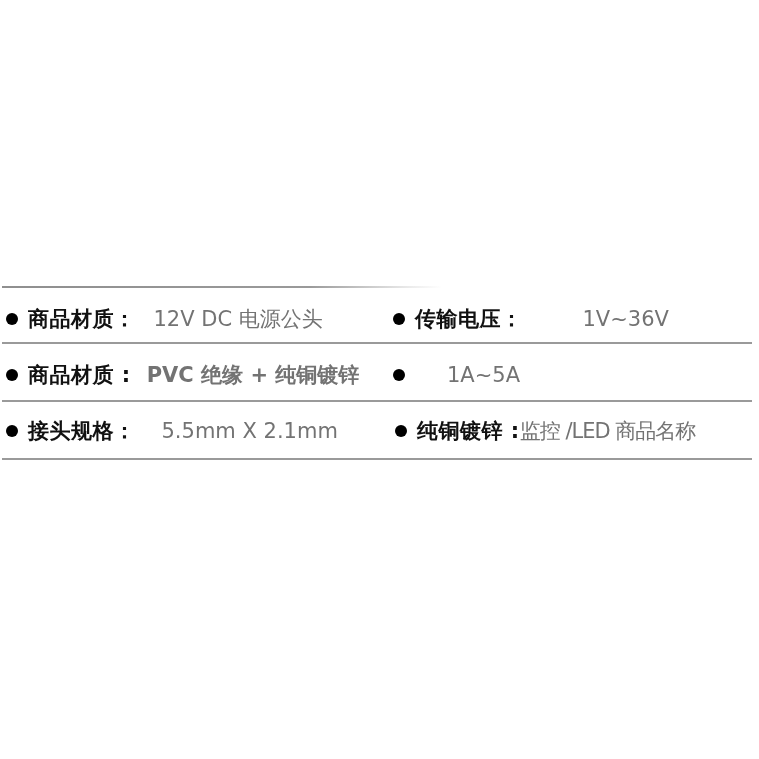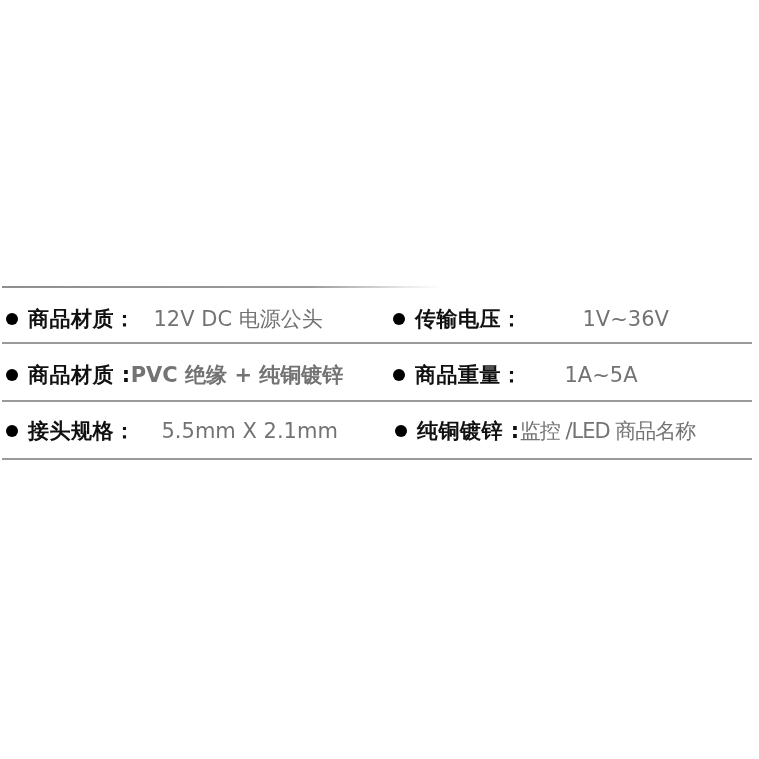--- a/index.html
+++ b/index.html
@@ -32,26 +32,25 @@
     <span class="label">传输电压：</span>
     <span class="value" style="margin-left:60px;">1V~36V</span>
   </div>
 
   <div class="line" style="left:2px; top:342px; width:388px;"></div>
   <div class="line" style="left:380px; top:342px; width:372px;"></div>
 
   <div class="row" style="left:6px; top:358px;">
     <span class="bullet"></span>
     <span class="label">商品材质 :</span>
-    <span class="value" style="margin-left:0px; font-weight:bold;">PVC 绝缘 + 纯铜镀锌</span>
+    <span class="value" style="margin-left:16px; font-weight:bold;">PVC 绝缘 + 纯铜镀锌</span>
   </div>
 
   <div class="row" style="left:393px; top:358px;">
     <span class="bullet"></span>
-    <span class="label">商品重量：</span>
     <span class="value" style="margin-left:42px;">1A~5A</span>
   </div>
 
   <div class="line" style="left:2px; top:400px; width:388px;"></div>
   <div class="line" style="left:380px; top:400px; width:372px;"></div>
 
   <div class="row" style="left:6px; top:414px;">
     <span class="bullet"></span>
     <span class="label">接头规格：</span>
     <span class="value" style="margin-left:26px;">5.5mm X 2.1mm</span>

